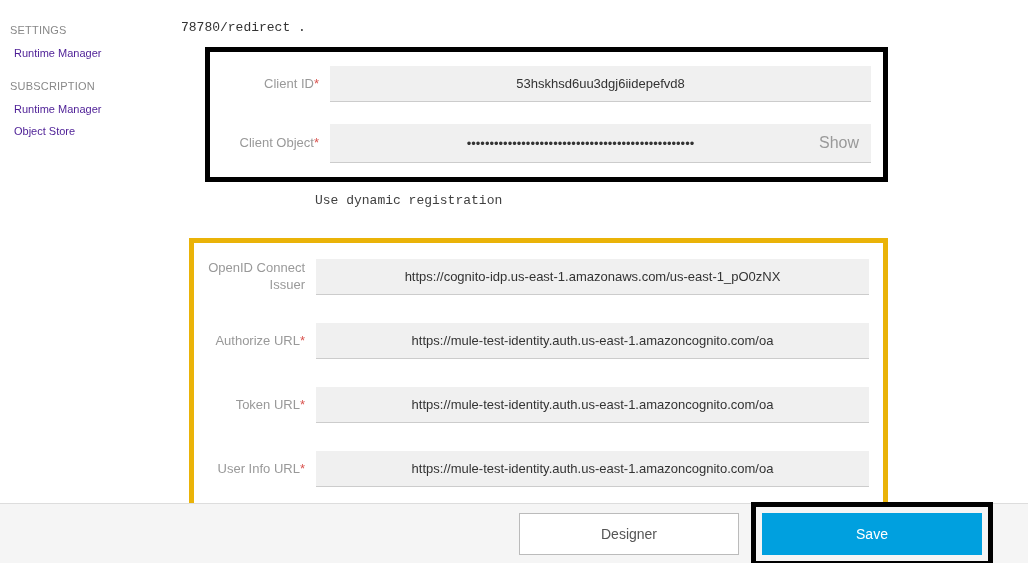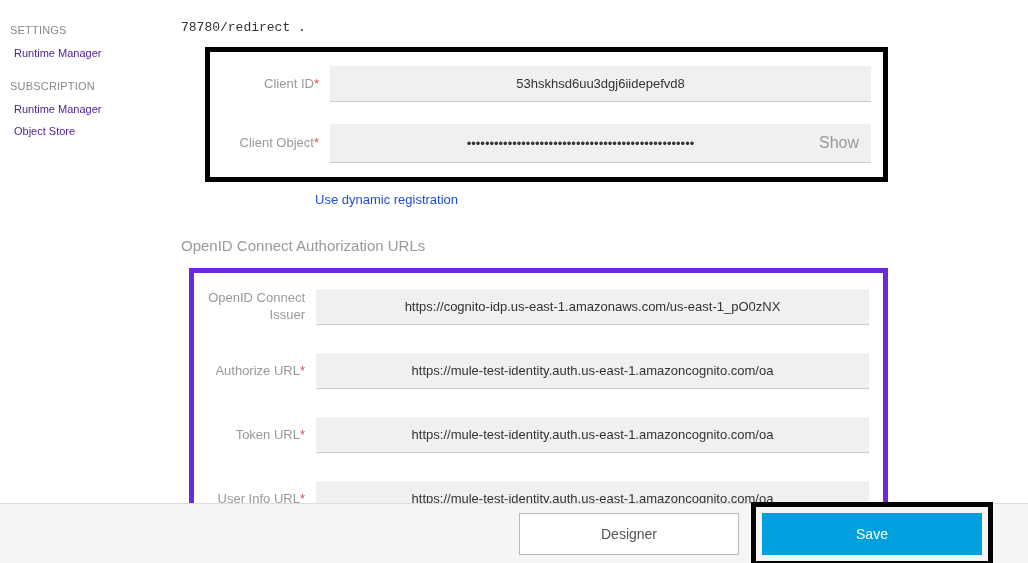--- a/index.html
+++ b/index.html
@@ -115,34 +115,35 @@
       font-size: 16px;
       cursor: pointer;
     }
 
     .link-row {
       margin-left: 150px;
       margin-top: 10px;
       margin-bottom: 30px;
     }
     .link {
-      color: #1d4ed8;
-      font-size: 13px;
-      cursor: pointer;
+      color: #404040;
+      font-size: 13px;
+      cursor: pointer;
+      font-family: Liberation Mono, monospace;
     }
 
     .section-title {
       color: #999;
       font-size: 15px;
       margin-bottom: 14px;
       margin-left: 16px;
     }
 
     .highlight-box-2 {
-      border: 5px solid #6d28d9;
+      border: 5px solid #eab308;
       padding: 16px 14px;
       margin-left: 24px;
       margin-right: 120px;
     }
     .highlight-box-2 .form-row {
       margin-bottom: 28px;
     }
     .highlight-box-2 .form-row:last-child {
       margin-bottom: 0;
     }
@@ -228,21 +229,20 @@
           <span class="show-link">Show</span>
         </div>
       </div>
     </div>
   </div>
 
   <div class="link-row">
     <span class="link">Use dynamic registration</span>
   </div>
 
-  <div class="section-title">OpenID Connect Authorization URLs</div>
 
   <div class="highlight-box-2">
     <div class="form-row">
       <div class="form-label">
         <span>OpenID Connect Issuer</span>
       </div>
       <div class="form-field-wrap">
         <div class="form-field">
           <input type="text" value="https://cognito-idp.us-east-1.amazonaws.com/us-east-1_pO0zNX" style="">
         </div>

